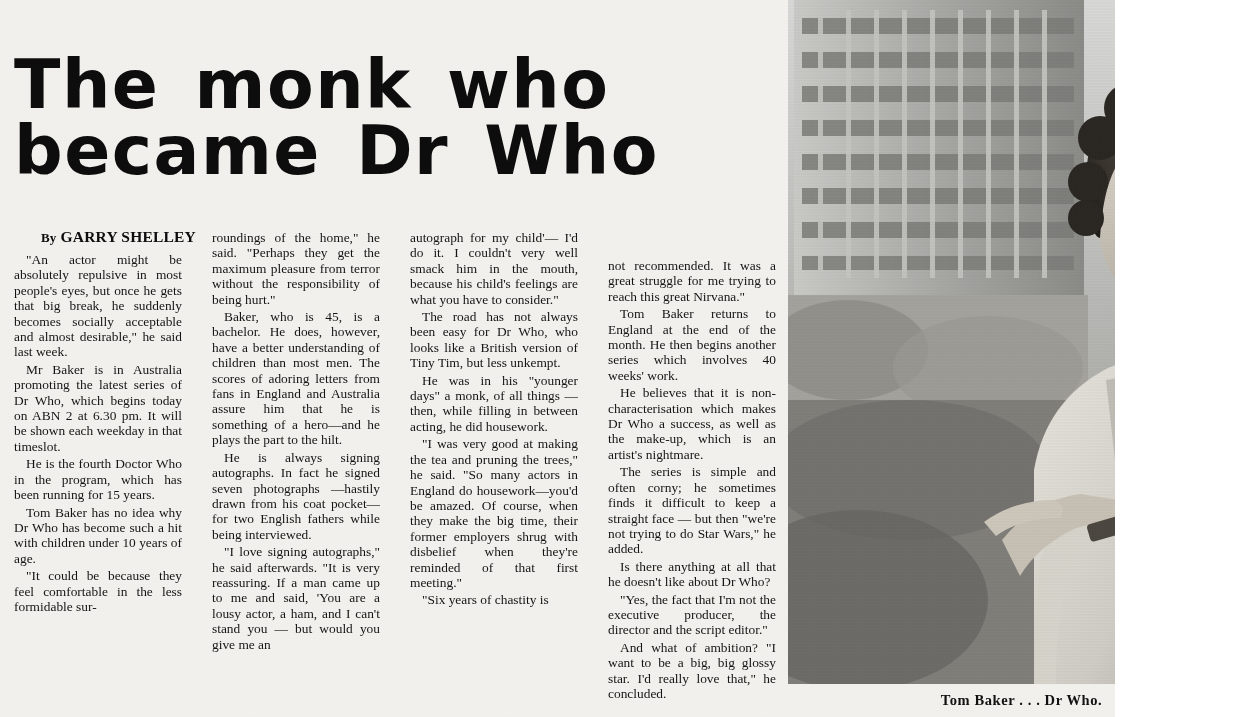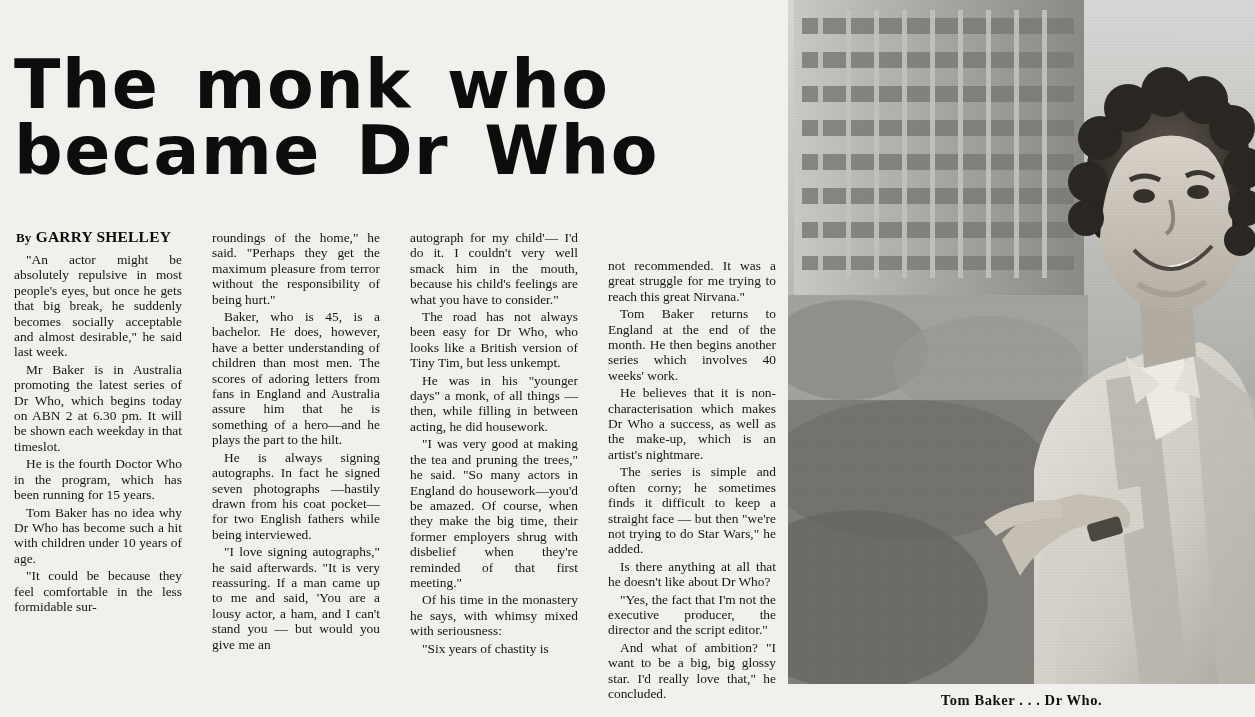--- a/index.html
+++ b/index.html
@@ -2,21 +2,21 @@
 <html><head>
 <meta charset="utf-8">
 <style>
   html, body {
     margin: 0;
     padding: 0;
     background: #ffffff;
   }
   .page {
     position: relative;
-    width: 1255px;
+    width: 1115px;
     height: 717px;
     background: #f2f0ec;
     overflow: hidden;
     font-family: "Liberation Serif", serif;
     color: #111;
   }
 
   
   .headline {
     position: absolute;
@@ -37,20 +37,21 @@
   .byline {
     position: absolute;
     left: 16px;
     top: 228px;
     width: 180px;
     font-family: "Liberation Serif", serif;
     font-weight: bold;
     font-size: 15.5px;
     letter-spacing: 0.2px;
     color: #0d0d0d;
+    text-align: right;
   }
   .byline .small {
     font-size: 13px;
   }
 
   
   .columns {
     position: absolute;
     left: 14px;
     top: 252px;
@@ -161,21 +162,20 @@
       <p>Baker, who is 45, is a bachelor. He does, however, have a better understanding of children than most men. The scores of adoring letters from fans in England and Australia assure him that he is something of a hero—and he plays the part to the hilt.</p>
       <p>He is always signing autographs. In fact he signed seven photographs —hastily drawn from his coat pocket—for two English fathers while being interviewed.</p>
       <p>"I love signing autographs," he said afterwards. "It is very reassuring. If a man came up to me and said, 'You are a lousy actor, a ham, and I can't stand you — but would you give me an</p>
     </div>
 
     <div class="col col-3">
       <p class="noind">autograph for my child'— I'd do it. I couldn't very well smack him in the mouth, because his child's feelings are what you have to consider."</p>
       <p>The road has not always been easy for Dr Who, who looks like a British version of Tiny Tim, but less unkempt.</p>
       <p>He was in his "younger days" a monk, of all things —then, while filling in between acting, he did housework.</p>
       <p>"I was very good at making the tea and pruning the trees," he said. "So many actors in England do housework—you'd be amazed. Of course, when they make the big time, their former employers shrug with disbelief when they're reminded of that first meeting."</p>
-      <p>Of his time in the monastery he says, with whimsy mixed with seriousness:</p>
       <p>"Six years of chastity is</p>
     </div>
 
     <div class="col col-4">
       <p class="noind">not recommended. It was a great struggle for me trying to reach this great Nirvana."</p>
       <p>Tom Baker returns to England at the end of the month. He then begins another series which involves 40 weeks' work.</p>
       <p>He believes that it is non-characterisation which makes Dr Who a success, as well as the make-up, which is an artist's nightmare.</p>
       <p>The series is simple and often corny; he sometimes finds it difficult to keep a straight face — but then "we're not trying to do Star Wars," he added.</p>
       <p>Is there anything at all that he doesn't like about Dr Who?</p>
       <p>"Yes, the fact that I'm not the executive producer, the director and the script editor."</p>

